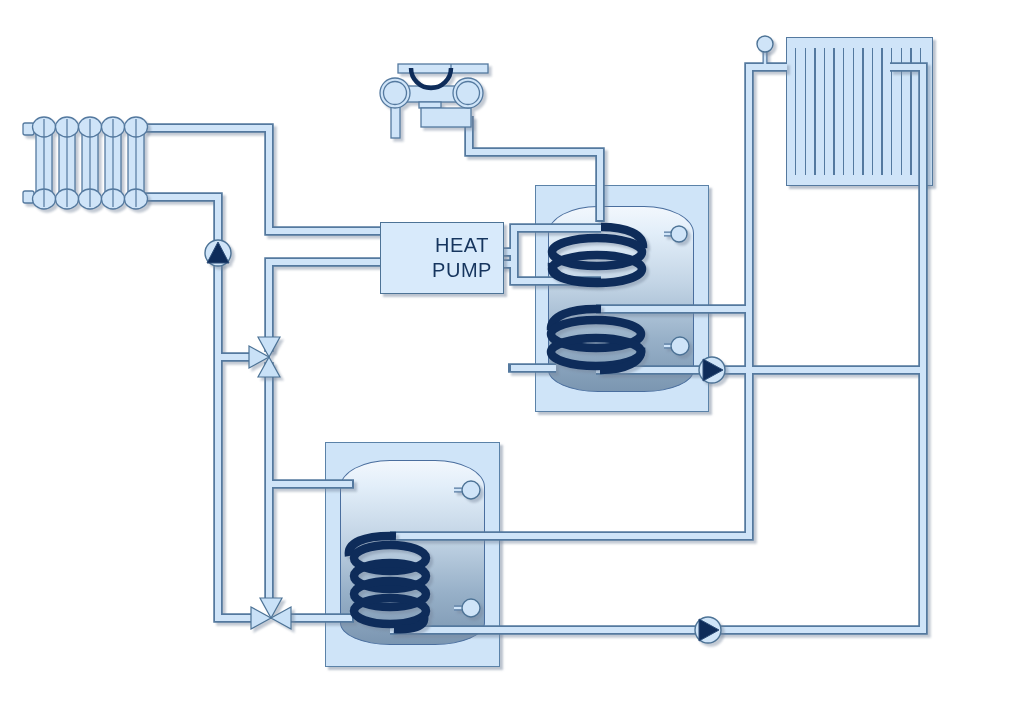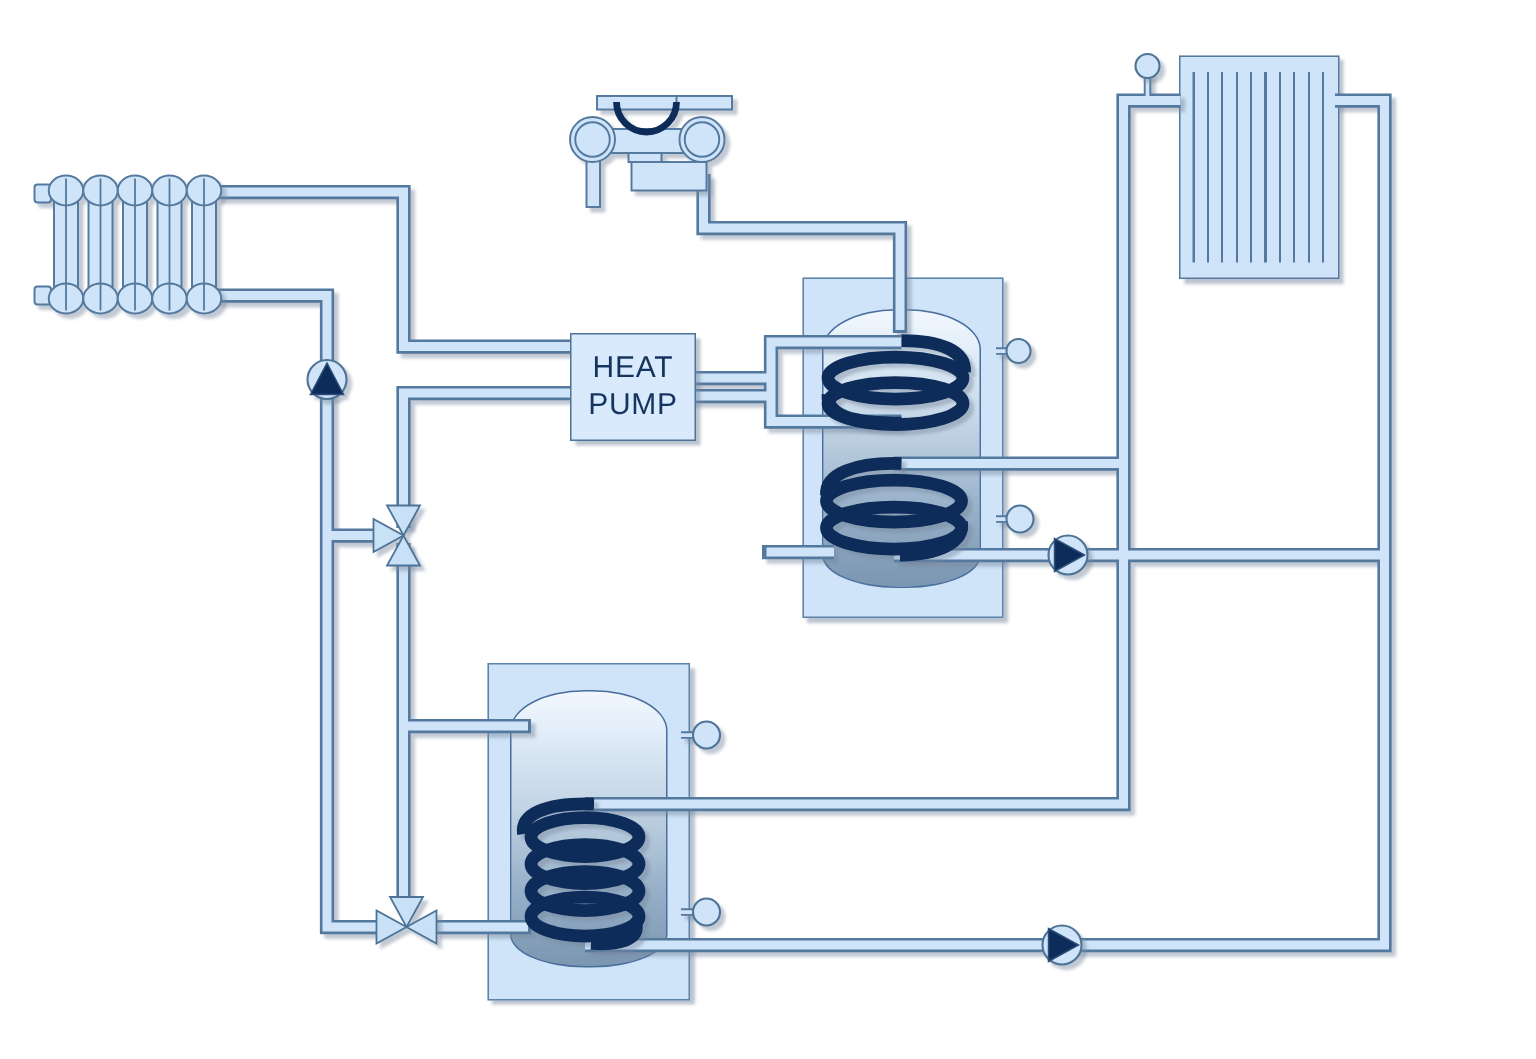--- a/index.html
+++ b/index.html
@@ -1,18 +1,18 @@
 <!DOCTYPE html>
 <html><head>
 <meta charset="utf-8">
 <style>
   html,body{margin:0;padding:0;background:#ffffff;}
   #canvas{position:relative;width:1024px;height:706px;background:#ffffff;overflow:hidden;
           font-family:"Liberation Sans",sans-serif;}
-  .abs{position:absolute;}
+  .abs{position:absolute;padding-left:40px;}
   .shadow{box-shadow:3px 3px 2px rgba(120,136,158,.5);}
   svg.layer{position:absolute;left:0;top:0;pointer-events:none;}
   .pipes{filter:drop-shadow(3px 3px 1px rgba(120,136,158,.45));}
   .parts{filter:drop-shadow(3px 3px 1px rgba(120,136,158,.45));}
   .tank-outer{background:#cfe4f8;border:1.5px solid #5b82a8;}
   .tank-inner{border:1px solid #4a6e9e;
      background:linear-gradient(180deg,#f2f7fd 0%,#e2eef9 14%,#c2d4e5 42%,#97b0c8 72%,#7b96b1 100%);
      border-radius:50px 50px 50px 50px / 27px 27px 22px 22px;}
   #tank1-inner{left:548px;top:206px;width:104px;height:184px;}
   #tank2-inner{left:340px;top:460px;width:103px;height:183px;}

